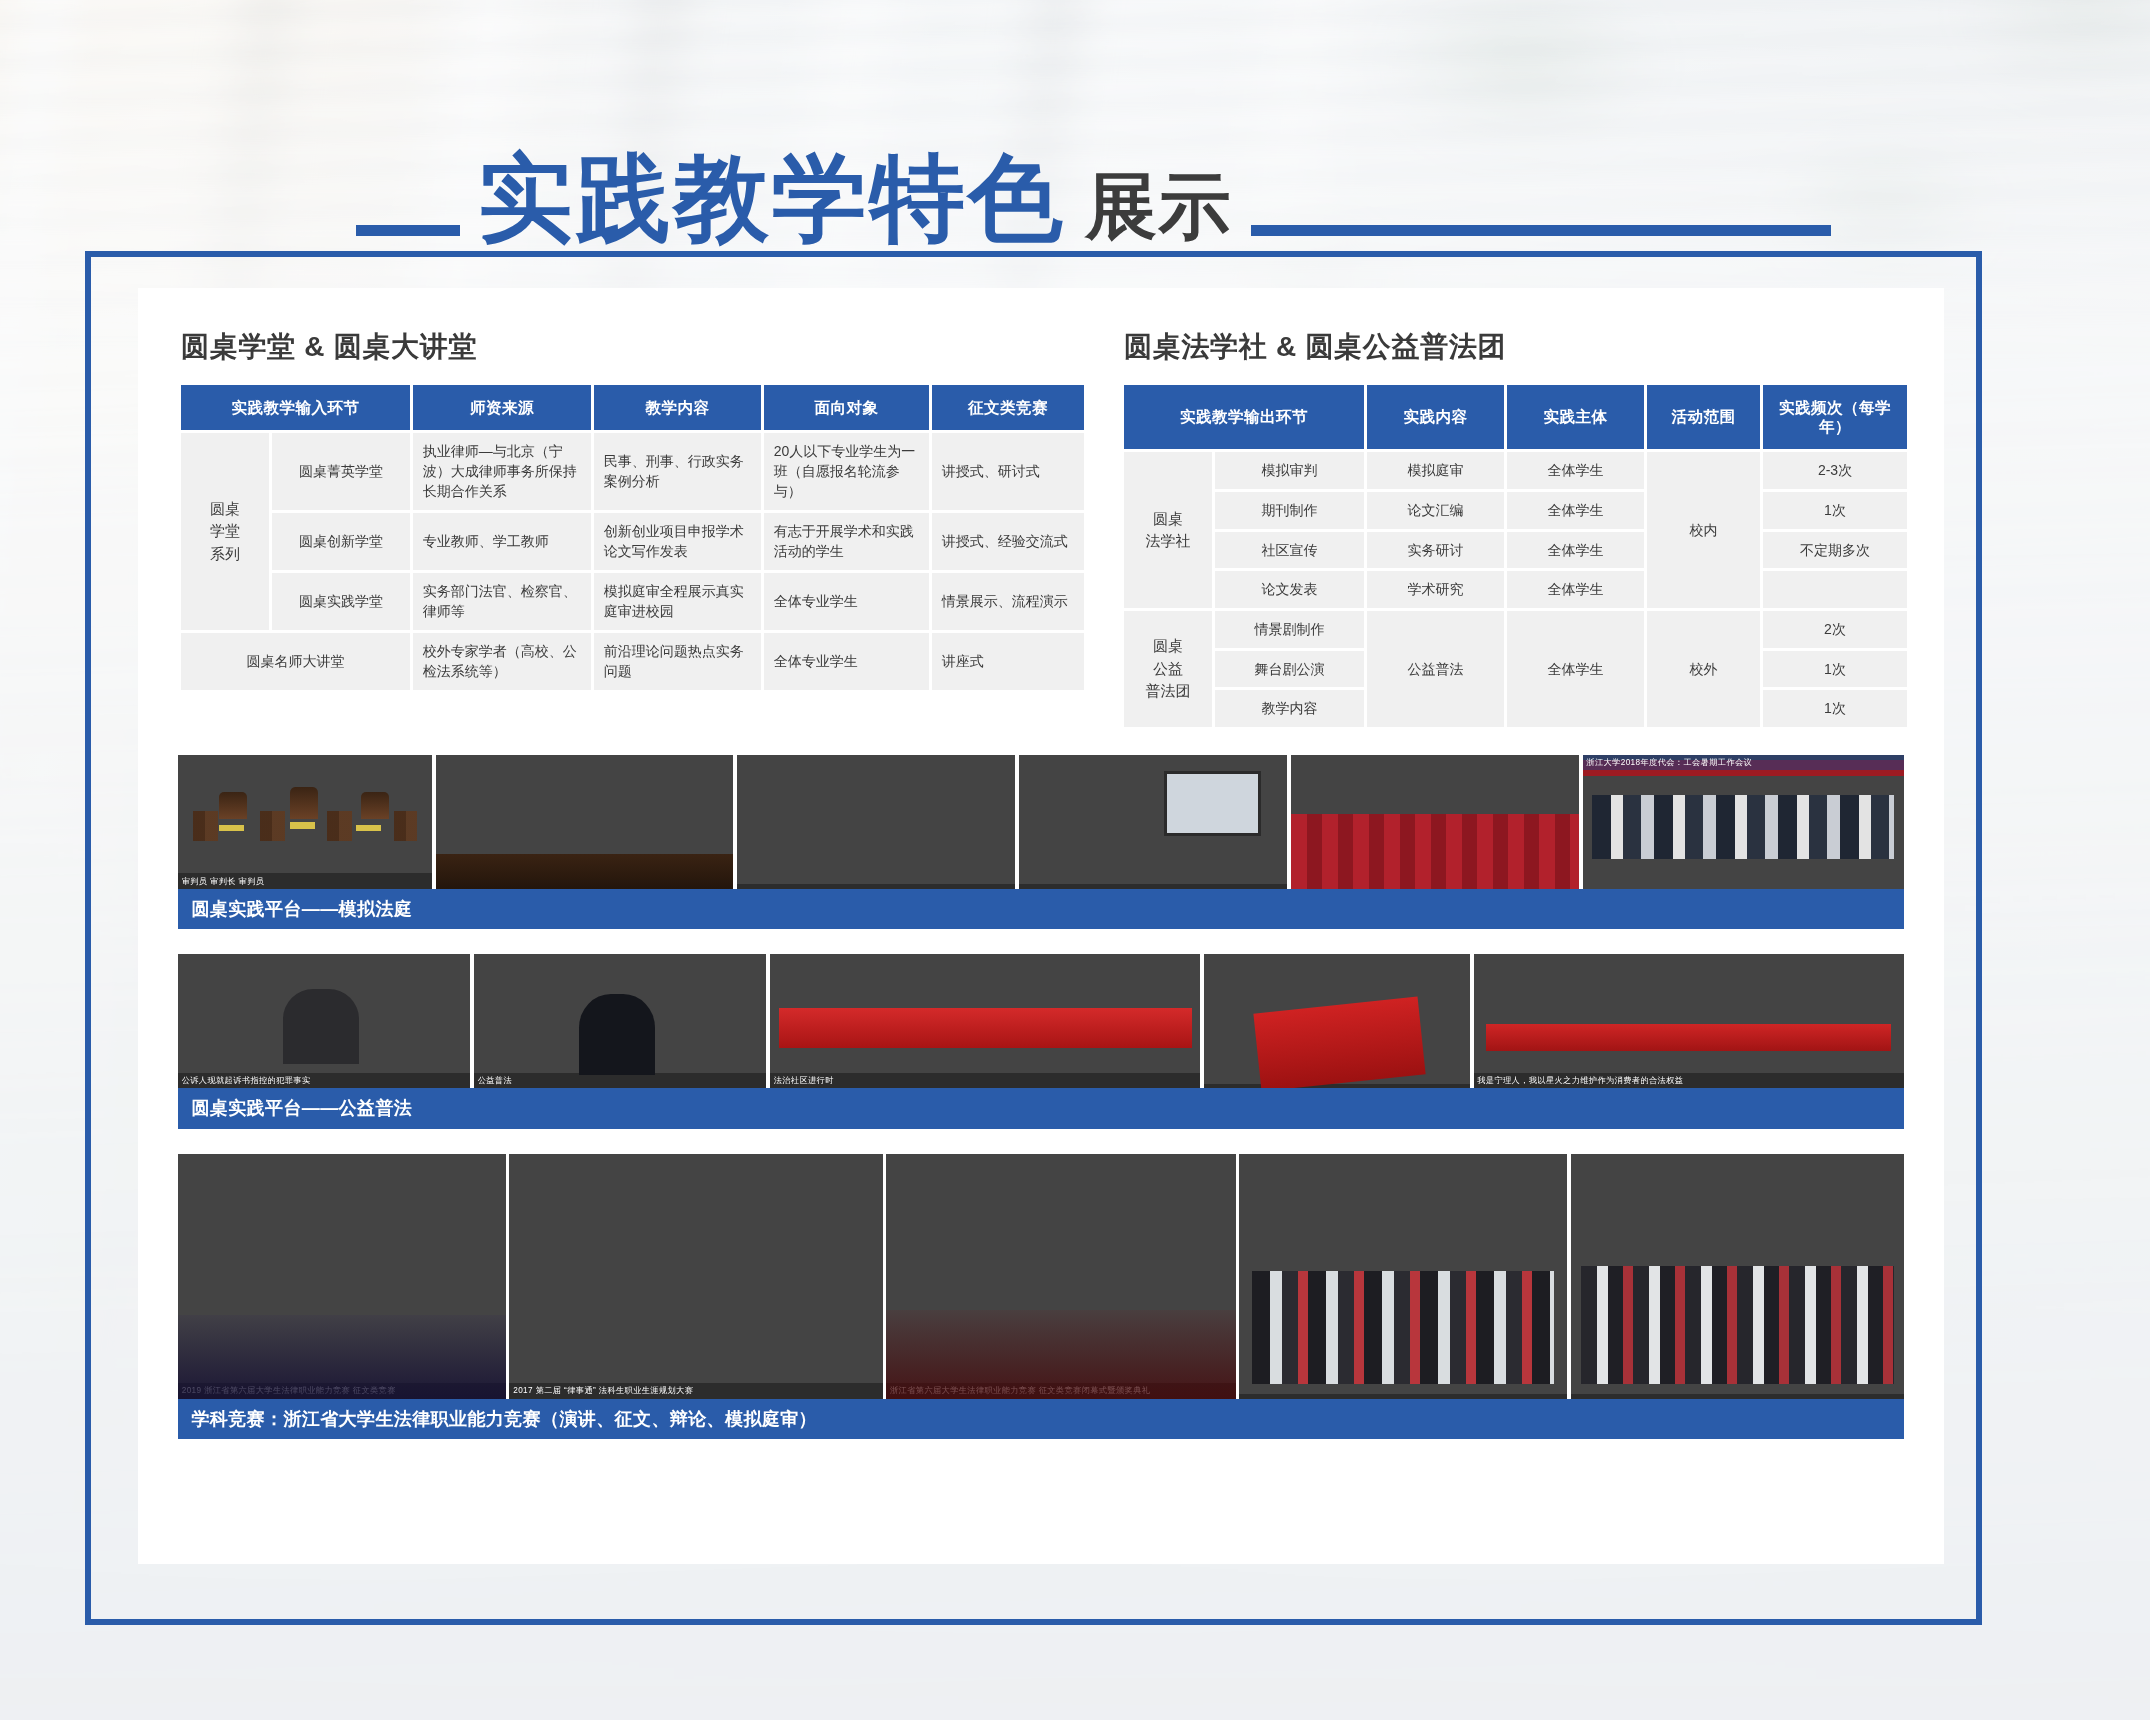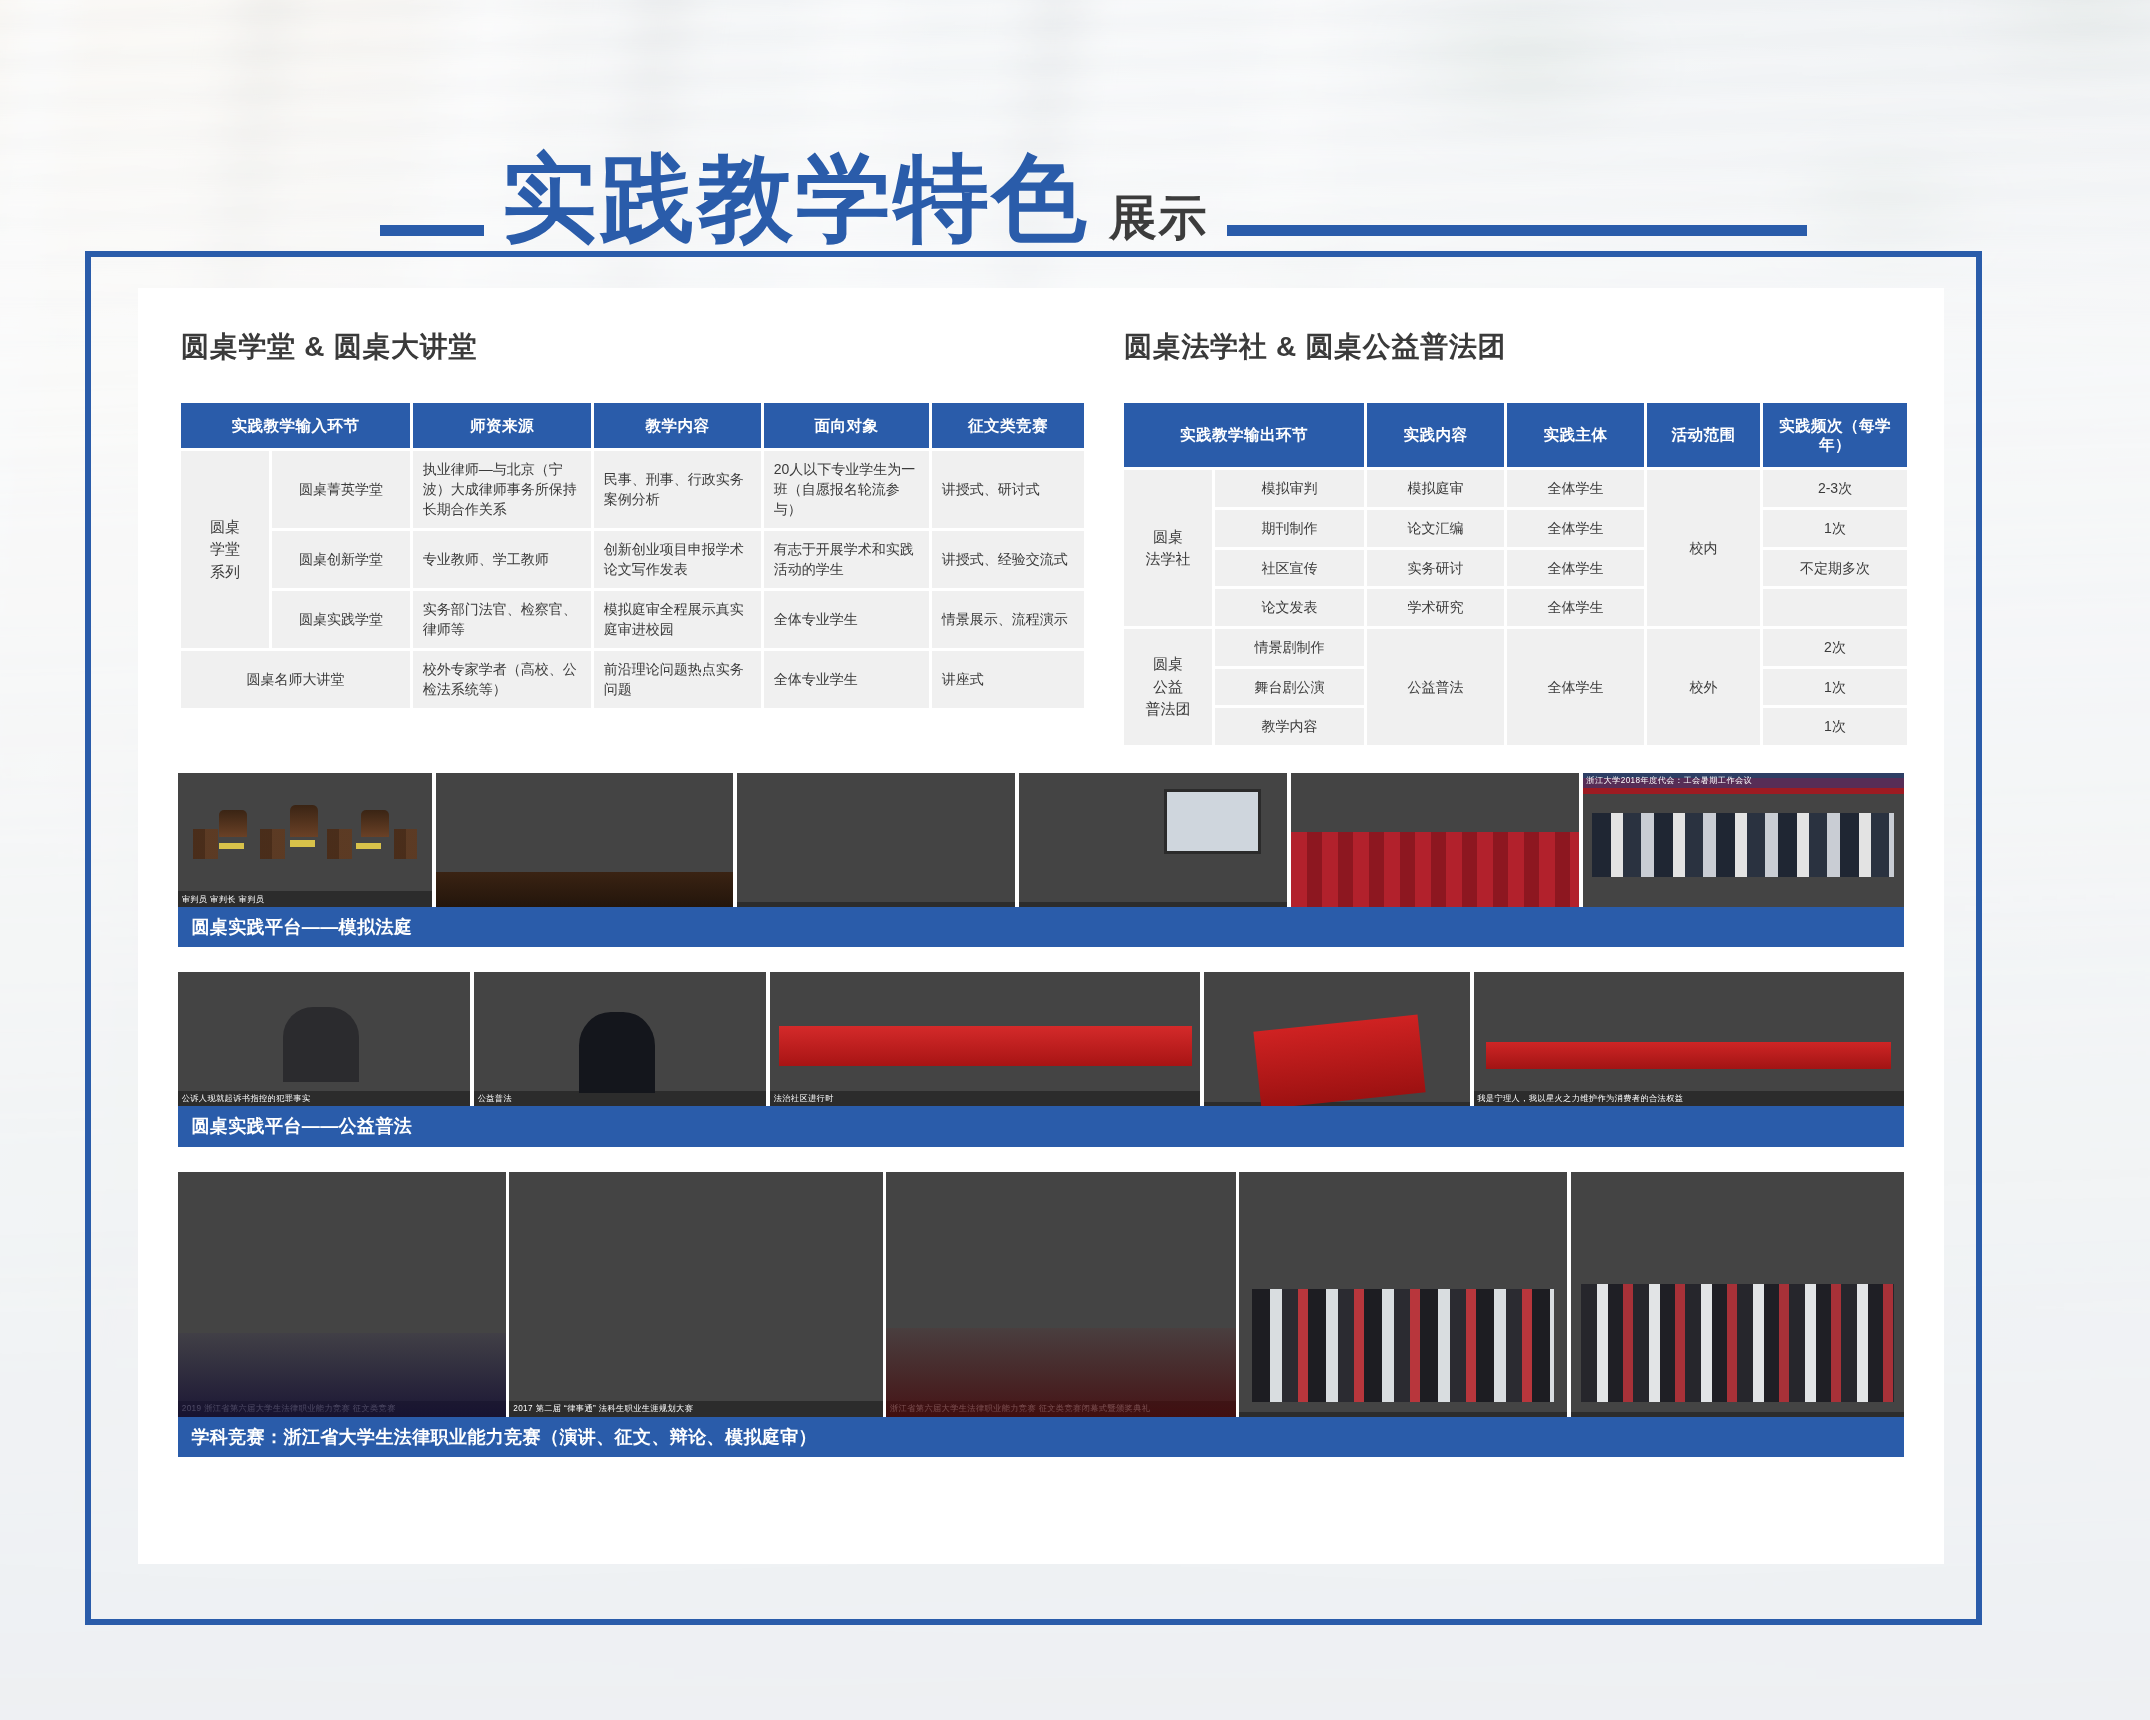--- a/index.html
+++ b/index.html
@@ -56,42 +56,42 @@
     display:flex; align-items:flex-end; justify-content:center;padding-left:36px;
   }
   .title-rule{ height:11px; background:#2a5caa; flex:0 0 auto; }
   .title-rule.left{ width:104px; margin-right:18px; align-self:flex-end; margin-bottom:10.4px;}
   .title-rule.right{ width:580px; margin-left:19.3px; align-self:flex-end; margin-bottom:10.4px;}
   .title-main{
     font-size:95px; font-weight:bold; color:#2a5caa; letter-spacing:3px;
     line-height:1; white-space:nowrap;
   }
   .title-sub{
-    font-size:48px; font-weight:bold; color:#3c3c3c; letter-spacing:1.5px;
+    font-size:72px; font-weight:bold; color:#3c3c3c; letter-spacing:1.5px;
     margin-left:19.3px; line-height:1; white-space:nowrap; align-self:flex-end; padding-bottom:4.5px;
   }
 
   
   #frame{
     position:absolute; left:85px; top:251px; width:1897px; height:1374px;
     border:6.7px solid #2a5caa; z-index:2; background:transparent;
   }
   #card{
     position:absolute; left:138px; top:288px; width:1806px; height:1276px;
     background:#fff; z-index:4; padding:34px 40px 0 40px;
   }
 
   
   .tables-row{ display:flex; gap:43px; }
   .tbl-col{ display:flex; flex-direction:column; }
   .tbl-col.left{ width:900px; }
   .tbl-col.right{ width:788px; }
   .tbl-heading{
     font-size:28px; font-weight:bold; color:#3a3a3a; letter-spacing:0.7px;
-    margin:6px 0 34px 3px; white-space:nowrap;
+    margin:6px 0 16px 3px; white-space:nowrap;
   }
 
   table.grid{ border-collapse:separate; border-spacing:3px; table-layout:fixed; width:100%; }
   table.grid th{
     background:#2a5caa; color:#fff; font-size:15.6px; font-weight:bold;
     padding:12.6px 3px; text-align:center; letter-spacing:0.4px; line-height:1.25;
   }
   table.grid td{
     background:#f0f0f0; color:#3b3b3b; font-size:14px; line-height:1.45;
     padding:8.2px 9.7px; vertical-align:middle;

